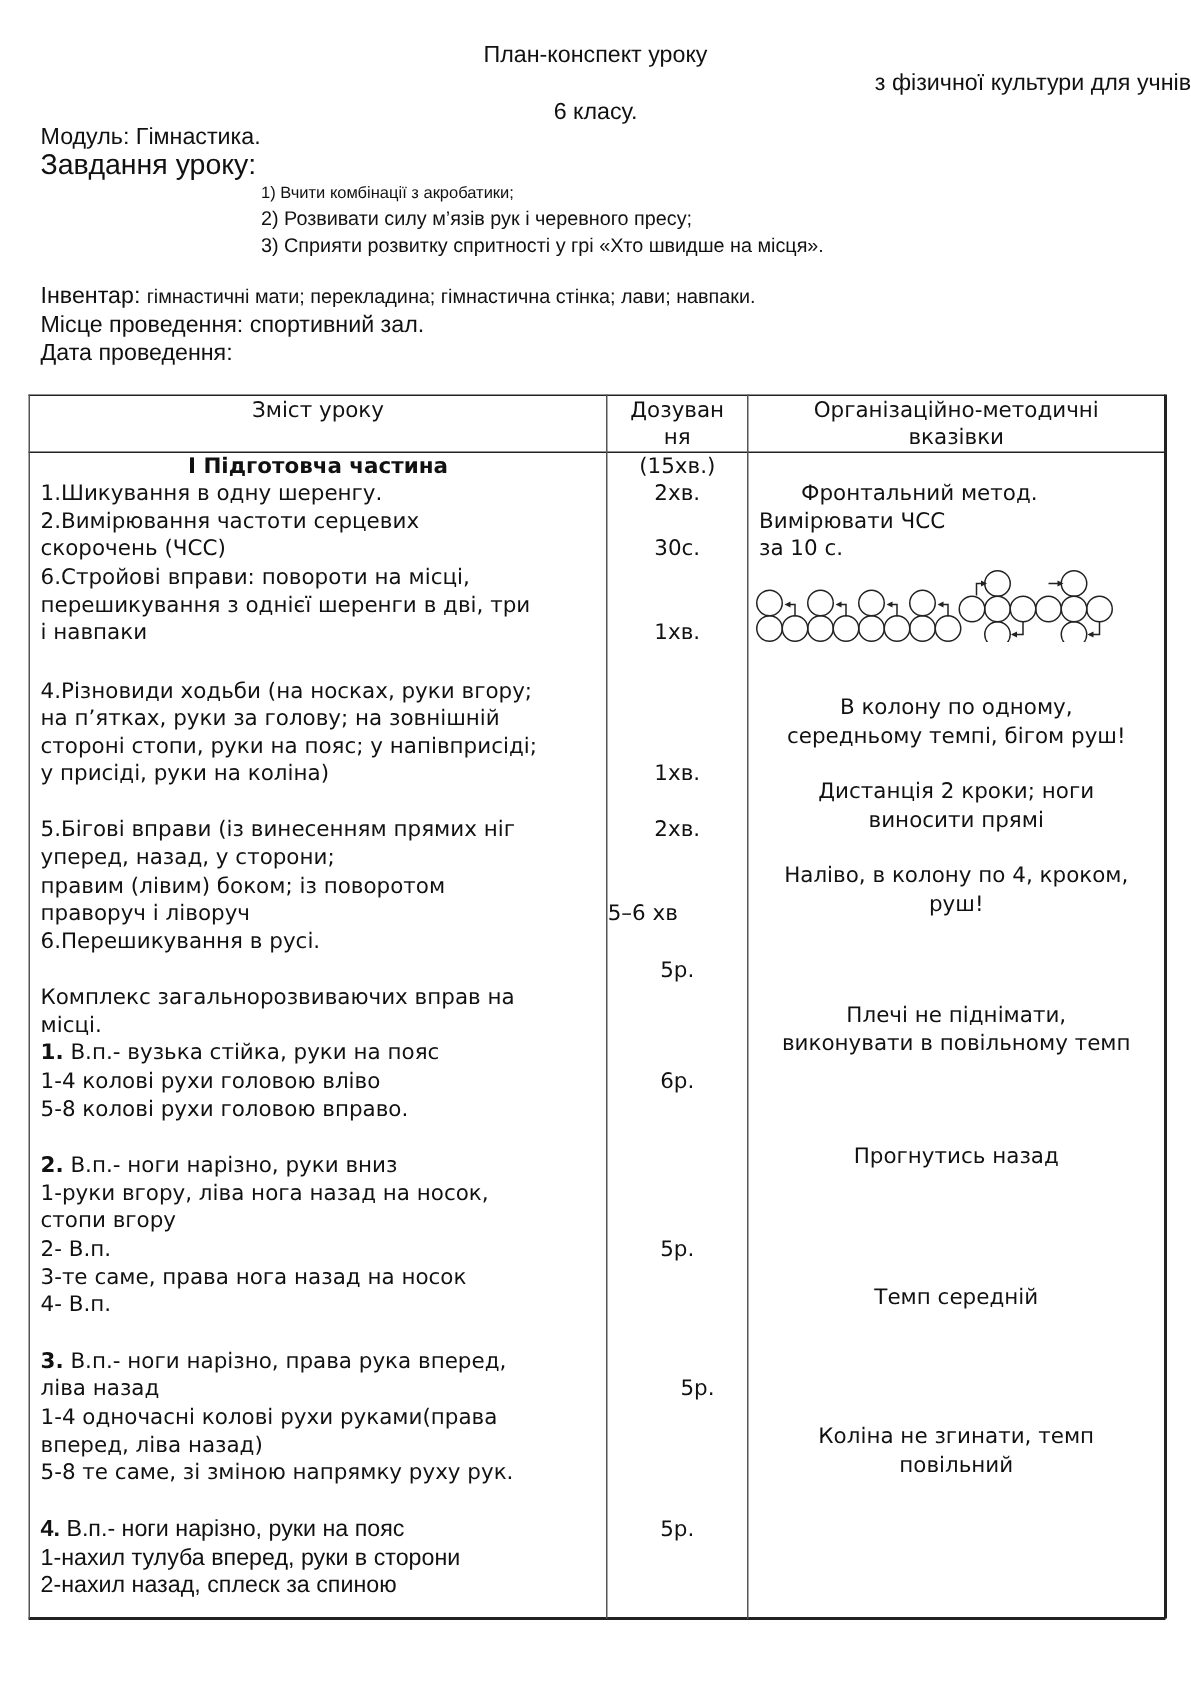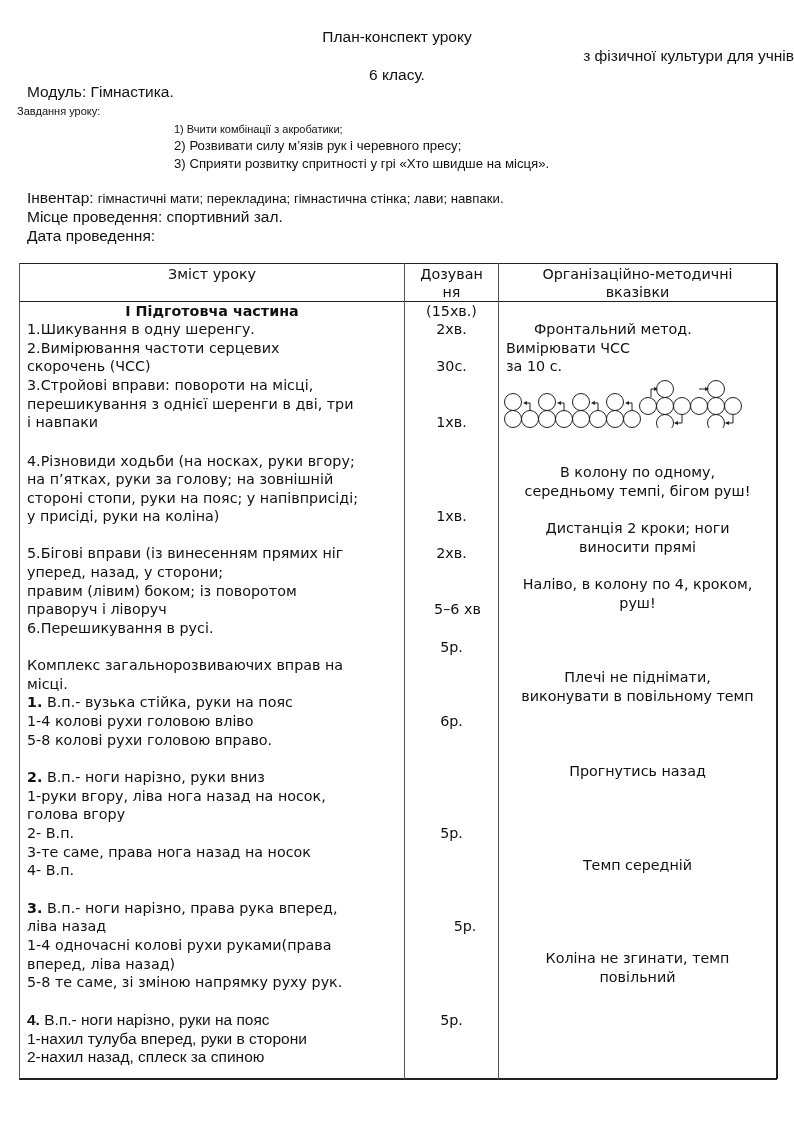--- a/index.html
+++ b/index.html
@@ -14,21 +14,21 @@
     svg { position: absolute; }
   </style>
 </head>
 <body>
 
 <div class="hdr" style="top:27px;">План-конспект уроку</div>
 <div class="hdr" style="top:46px;text-align:right;">з фізичної культури для учнів</div>
 <div class="hdr" style="top:65px;">6  класу.</div>
 
 <div class="t cond" style="left:27px; top:83px; font-size:15.5px;">Модуль: Гімнастика.</div>
-<div class="t cond" style="left:17px; top:102px; font-size:11px;">Завдання уроку:</div>
+<div class="t cond" style="left:27px; top:102px; font-size:19px;">Завдання уроку:</div>
 <div class="t cond" style="left:174px; top:120px; font-size:11px;">1) Вчити комбінації з акробатики;</div>
 <div class="t cond" style="left:174px; top:137px; font-size:13.2px;">2) Розвивати силу м’язів рук і черевного пресу;</div>
 <div class="t cond" style="left:174px; top:155px; font-size:13.2px;">3) Сприяти розвитку  спритності у грі «Хто швидше на місця».</div>
 
 <div class="t cond" style="left:27px; top:189px;">
   <span style="font-size:15.5px;">Інвентар:</span>
   <span style="font-size:13.2px;">гімнастичні мати; перекладина; гімнастична стінка; лави; навпаки.</span>
 </div>
 <div class="t cond" style="left:27px; top:208px; font-size:15.5px;">Місце проведення: спортивний зал.</div>
 <div class="t cond" style="left:27px; top:227px; font-size:15.5px;">Дата проведення:</div>
@@ -46,21 +46,21 @@
 <div class="t c" style="left:20px; width:384px; top:265px;">Зміст уроку</div>
 <div class="t c" style="left:405px; width:93px; top:265px;">Дозуван</div>
 <div class="t c" style="left:405px; width:93px; top:283px;">ня</div>
 <div class="t c" style="left:499px; width:277px; top:265px;">Організаційно-методичні</div>
 <div class="t c" style="left:499px; width:277px; top:283px;">вказівки</div>
 
 <div class="t c b" style="left:20px; width:384px; top:302px;">І Підготовча частина</div>
 <div class="t" style="left:27px; top:320px;">1.Шикування в одну шеренгу.</div>
 <div class="t" style="left:27px; top:339px;">2.Вимірювання частоти серцевих</div>
 <div class="t" style="left:27px; top:357px;">скорочень (ЧСС)</div>
-<div class="t" style="left:27px; top:376px;">3.Стройові вправи: повороти на місці,</div>
+<div class="t" style="left:27px; top:376px;">6.Стройові вправи: повороти на місці,</div>
 <div class="t" style="left:27px; top:395px;">перешикування  з однієї шеренги в дві, три</div>
 <div class="t" style="left:27px; top:413px;">і навпаки</div>
 
 <div class="t" style="left:27px; top:452px;">4.Різновиди ходьби (на носках, руки вгору;</div>
 <div class="t" style="left:27px; top:470px;">на п’ятках, руки за голову; на зовнішній</div>
 <div class="t" style="left:27px; top:489px;">стороні стопи, руки на пояс; у напівприсіді;</div>
 <div class="t" style="left:27px; top:507px;">у присіді, руки на коліна)</div>
 
 <div class="t" style="left:27px; top:544px;">5.Бігові вправи (із винесенням прямих ніг</div>
 <div class="t" style="left:27px; top:563px;">уперед, назад, у сторони;</div>
@@ -70,42 +70,42 @@
 
 <div class="t" style="left:27px; top:656px;">Комплекс загальнорозвиваючих вправ на</div>
 <div class="t" style="left:27px; top:675px;">місці.</div>
 
 <div class="t" style="left:27px; top:693px;"><span class="b">1.</span> <span>В.п.- вузька стійка, руки на пояс</span></div>
 <div class="t" style="left:27px; top:712px;">1-4 колові рухи головою вліво</div>
 <div class="t" style="left:27px; top:731px;">5-8 колові рухи головою вправо.</div>
 
 <div class="t" style="left:27px; top:768px;"><span class="b">2.</span> <span>В.п.- ноги нарізно, руки вниз</span></div>
 <div class="t" style="left:27px; top:787px;">1-руки вгору, ліва нога назад на носок,</div>
-<div class="t" style="left:27px; top:805px;">голова вгору</div>
+<div class="t" style="left:27px; top:805px;">стопи вгору</div>
 <div class="t" style="left:27px; top:824px;">2- В.п.</div>
 <div class="t" style="left:27px; top:843px;">3-те саме, права нога назад на носок</div>
 <div class="t" style="left:27px; top:861px;">4- В.п.</div>
 
 <div class="t" style="left:27px; top:899px;"><span class="b">3.</span> <span>В.п.- ноги нарізно, права рука вперед,</span></div>
 <div class="t" style="left:27px; top:917px;">ліва назад</div>
 <div class="t" style="left:27px; top:936px;">1-4 одночасні колові рухи руками(права</div>
 <div class="t" style="left:27px; top:955px;">вперед, ліва назад)</div>
 <div class="t" style="left:27px; top:973px;">5-8 те саме, зі зміною напрямку руху рук.</div>
 
 <div class="t cond" style="left:27px; top:1011px; font-size:15.5px;"><span class="b">4.</span> <span>В.п.- ноги нарізно, руки на пояс</span></div>
 <div class="t cond" style="left:27px; top:1030px; font-size:15.5px;">1-нахил тулуба вперед, руки в сторони</div>
 <div class="t cond" style="left:27px; top:1048px; font-size:15.5px;">2-нахил назад, сплеск за спиною</div>
 
 <div class="t c" style="left:405px; width:93px; top:302px;">(15хв.)</div>
 <div class="t c" style="left:405px; width:93px; top:320px;">2хв.</div>
 <div class="t c" style="left:405px; width:93px; top:357px;">30с.</div>
 <div class="t c" style="left:405px; width:93px; top:413px;">1хв.</div>
 <div class="t c" style="left:405px; width:93px; top:507px;">1хв.</div>
 <div class="t c" style="left:405px; width:93px; top:544px;">2хв.</div>
-<div class="t c" style="left:411px; width:93px; top:600px;">5–6 хв</div>
+<div class="t c" style="left:382px; width:93px; top:600px;">5–6 хв</div>
 <div class="t c" style="left:405px; width:93px; top:638px;">5р.</div>
 <div class="t c" style="left:405px; width:93px; top:712px;">6р.</div>
 <div class="t c" style="left:405px; width:93px; top:824px;">5р.</div>
 <div class="t c" style="left:430px; width:70px; top:917px;">5р.</div>
 <div class="t c" style="left:405px; width:93px; top:1011px;">5р.</div>
 
 <div class="t" style="left:534px; top:320px;">Фронтальний метод.</div>
 <div class="t" style="left:506px; top:339px;">Вимірювати ЧСС</div>
 <div class="t" style="left:506px; top:357px;">за 10 с.</div>
 

